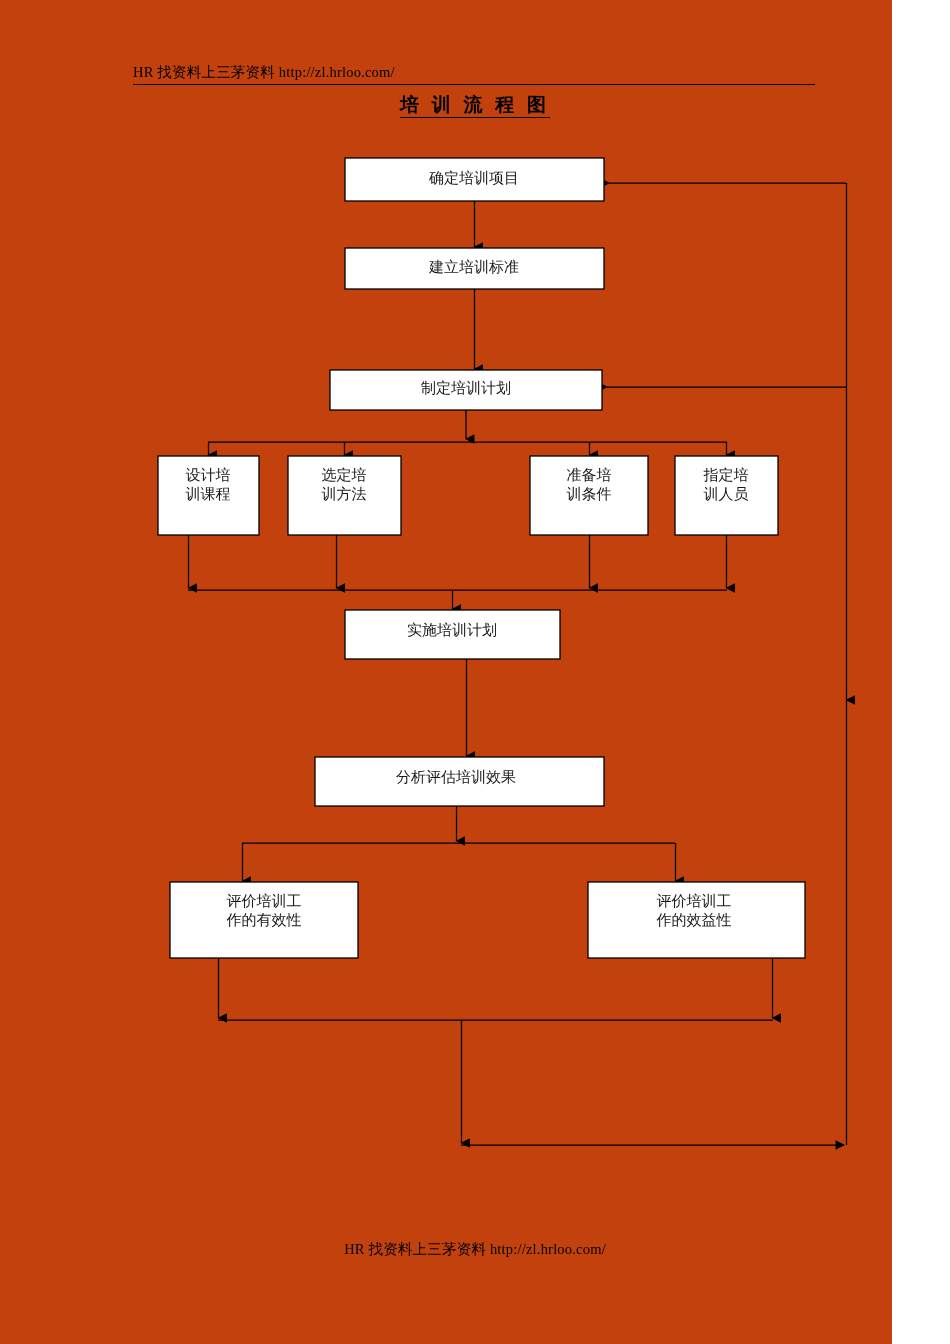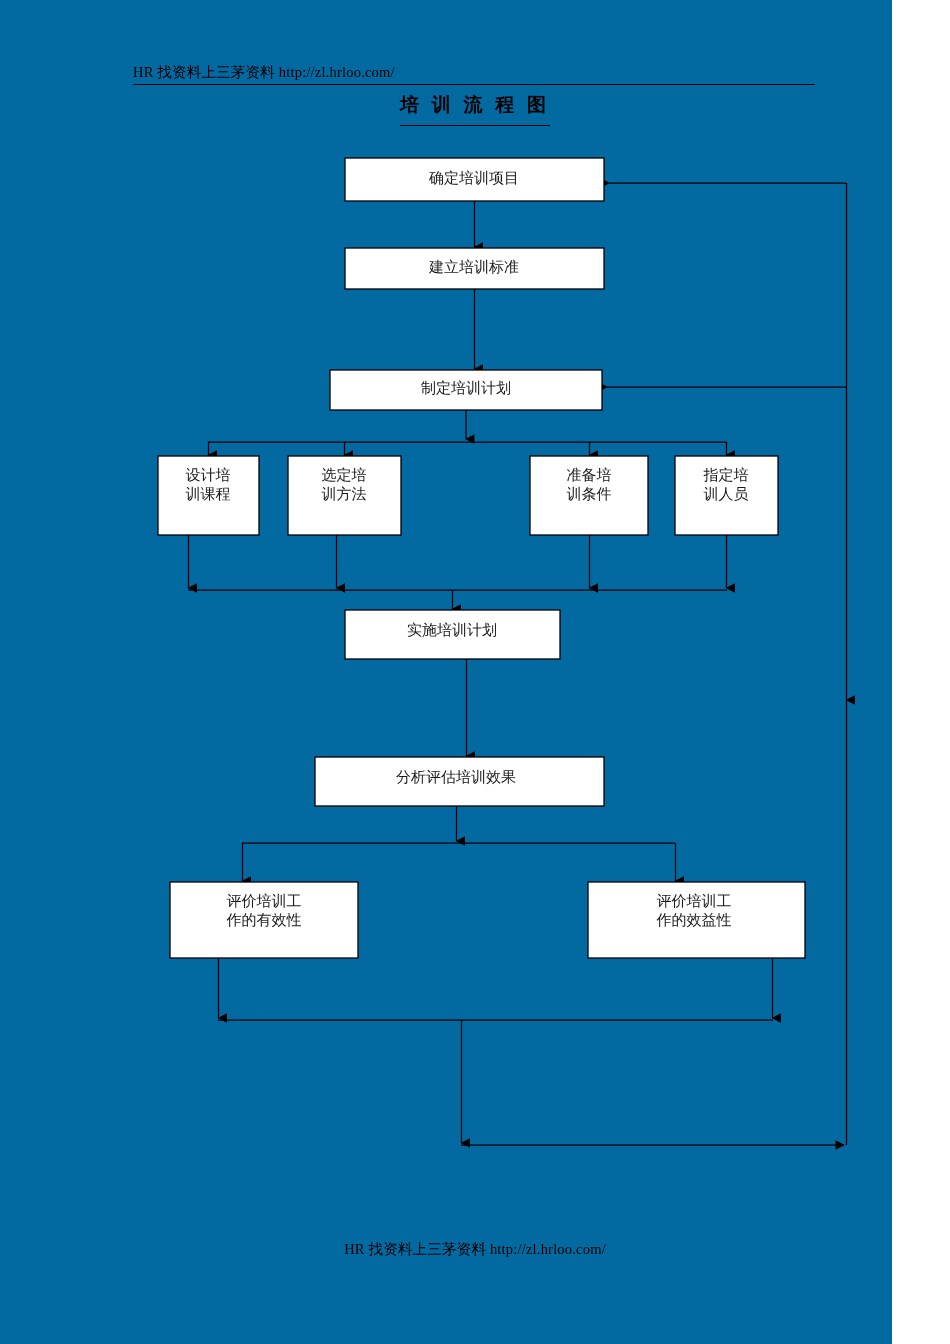--- a/index.html
+++ b/index.html
@@ -12,21 +12,21 @@
     height: 1344px;
     position: relative;
     font-family: "Liberation Serif", "DejaVu Serif", serif;
     color: #000000;
     overflow: hidden;
   }
   .page {
     position: relative;
     width: 892px;
     height: 1344px;
-    background: #0369a1;
+    background: #c2410c;
   }
   
   .header-band {
     position: absolute;
     left: 133px;
     top: 62px;
     width: 682px;
     height: 26px;
   }
   .header-text {
@@ -54,21 +54,21 @@
     top: 92px;
     width: 950px;
     text-align: center;
     font-size: 19px;
     font-weight: bold;
     letter-spacing: 4px;
     font-family: "Liberation Serif", "DejaVu Serif", serif;
   }
   .title span {
     border-bottom: 1.6px solid #000;
-    padding-bottom: 10px;
+    padding-bottom: 2px;
   }
   
   #flow-svg {
     position: absolute;
     left: 0;
     top: 0;
     width: 950px;
     height: 1344px;
   }
   .node-rect {

